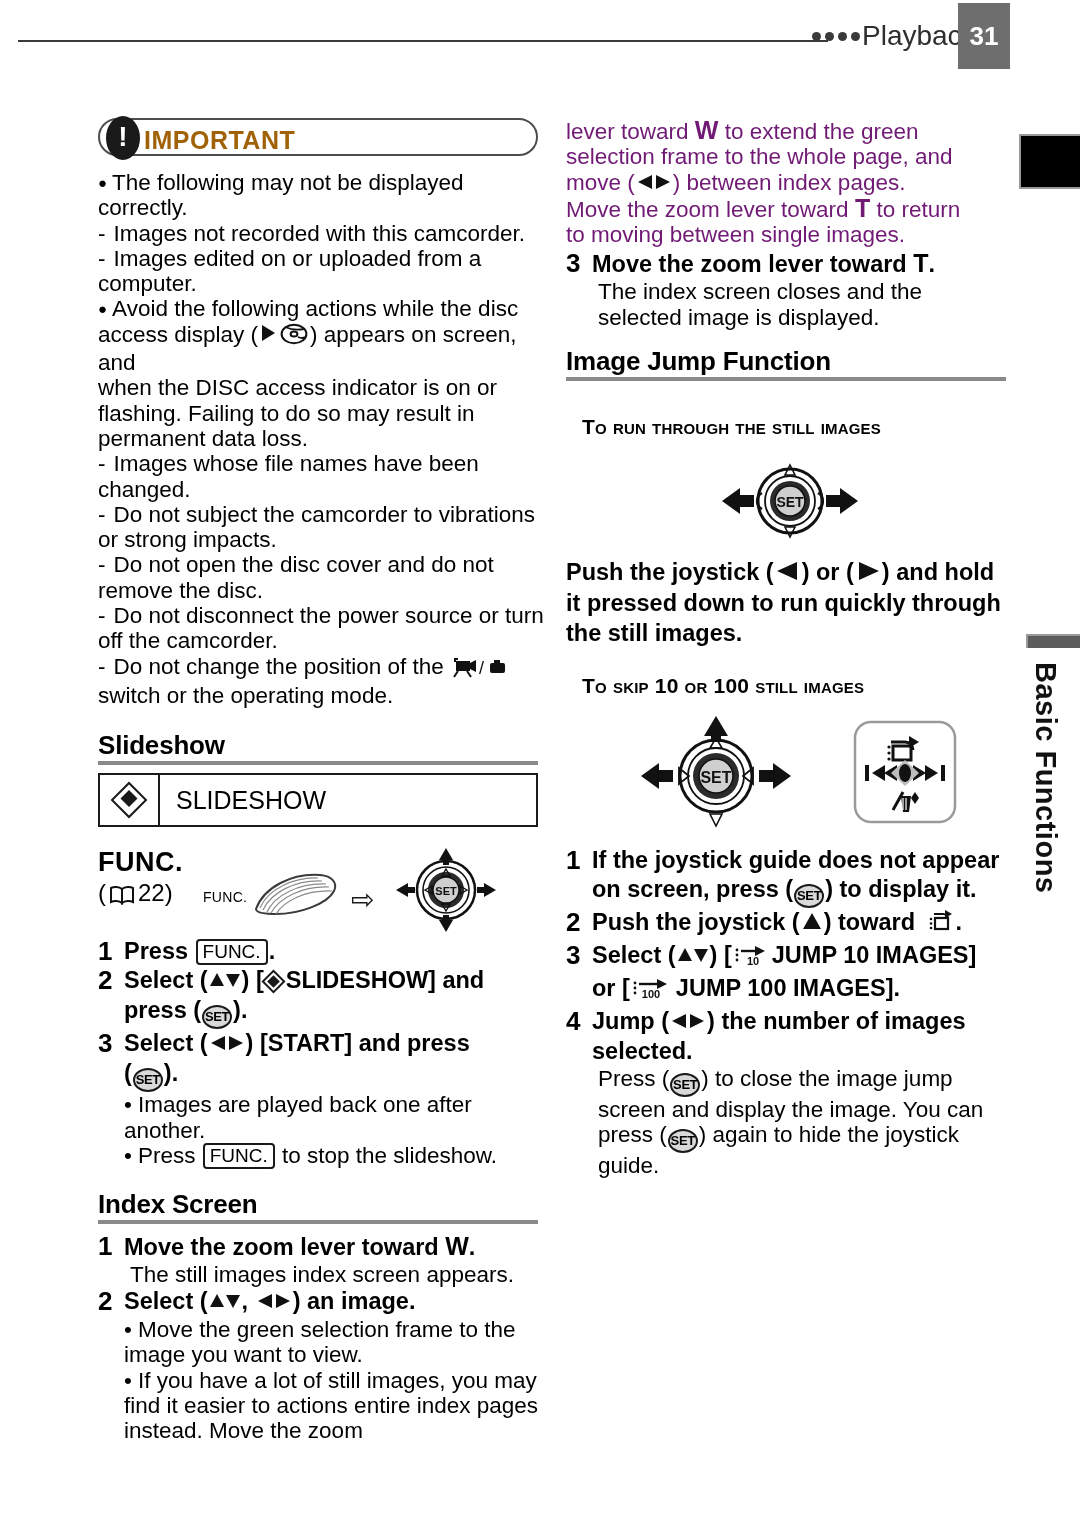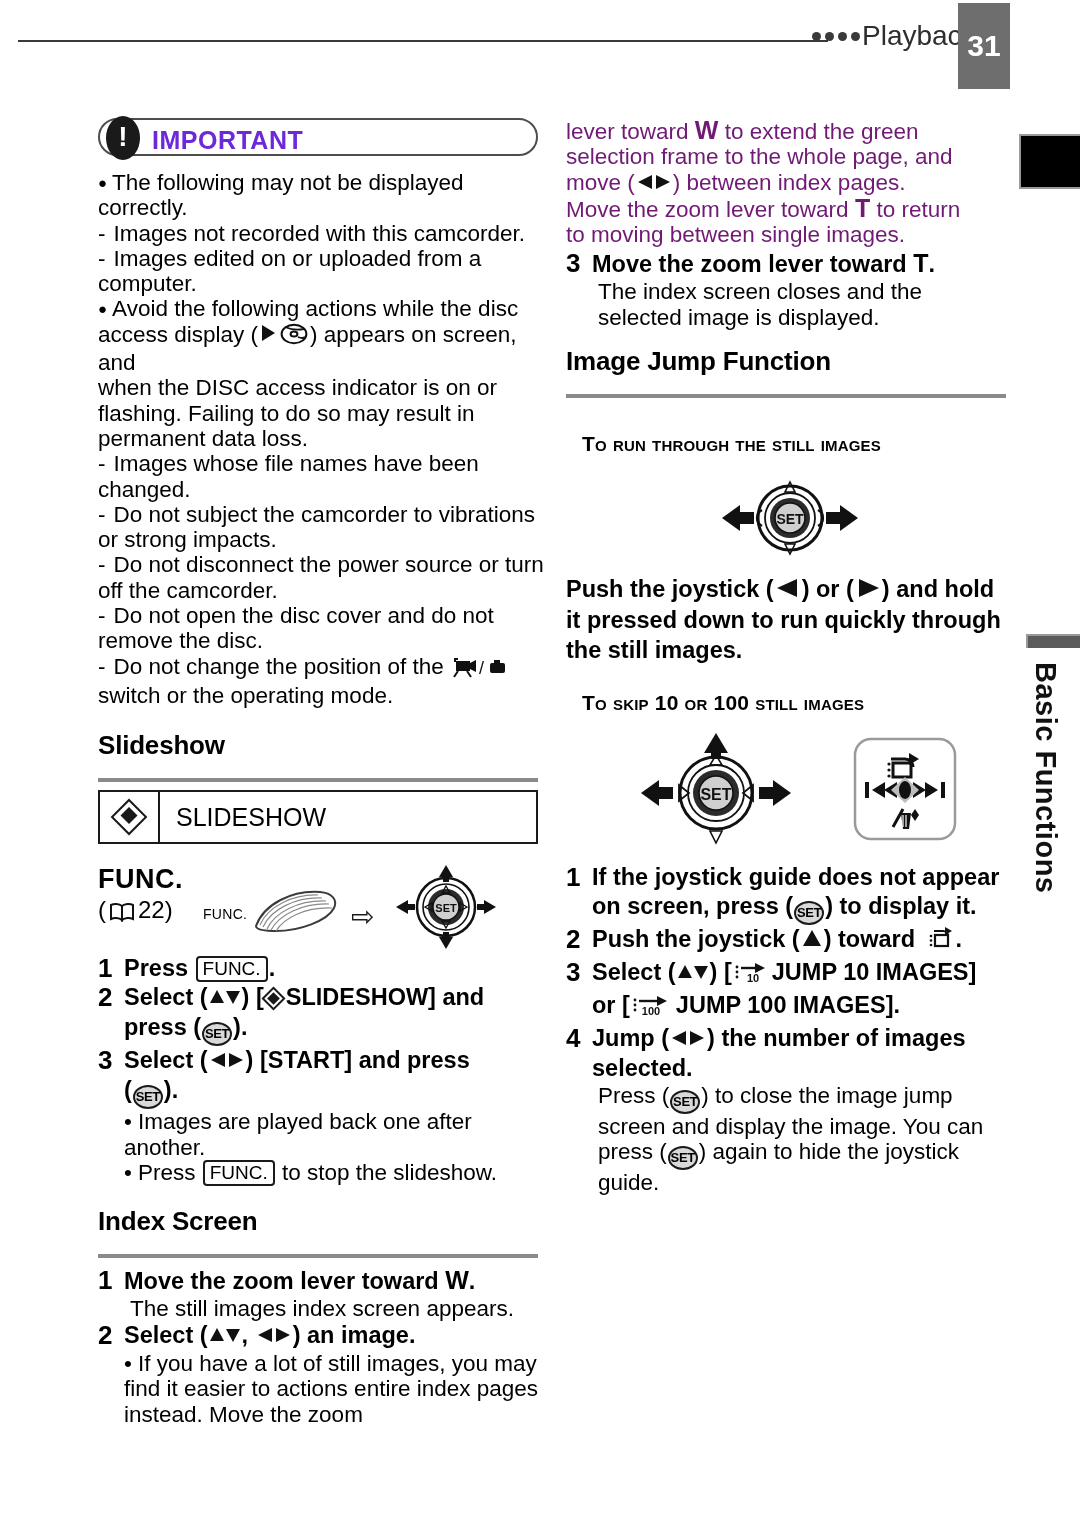--- a/index.html
+++ b/index.html
@@ -56,24 +56,24 @@
     font-weight: 400;
     letter-spacing: 0px;
     color: #2e2e2e;
     white-space: nowrap;
   }
   .header-page-box {
     position: absolute;
     left: 958px;
     top: 3px;
     width: 52px;
-    height: 86px;
+    height: 66px;
     background: #6e6e6e;
     color: #ffffff;
-    font-size: 30px;
+    font-size: 26px;
     font-weight: 700;
     display: flex;
     align-items: center;
     justify-content: center;
   }
 
   
   .side-tab-black {
     position: absolute;
     left: 1019px;
@@ -151,26 +151,26 @@
   .important-icon span {
     display: block;
     color: #ffffff;
     font-size: 28px;
     font-weight: 700;
     line-height: 1;
     transform: translateY(-1px);
   }
   .important-label {
     position: absolute;
-    left: 52px;
+    left: 44px;
     top: 6px;
     font-size: 25px;
     font-weight: 700;
     letter-spacing: 0.5px;
-    color: #6d28d9;
+    color: #a16207;
   }
 
   
   .body-line {
     font-size: 22.5px;
     line-height: 25.3px;
     color: #701a75;
     margin: 0;
   }
   .note-list {
@@ -192,21 +192,21 @@
     content: "-";
     margin-right: 8px;
   }
 
   
   .section-heading {
     font-size: 26px;
     font-weight: 700;
     letter-spacing: -0.2px;
     margin: 0;
-    padding-bottom: 17px;
+    padding-bottom: 0;
   }
   .section-rule {
     width: 440px;
     height: 4px;
     background: #8a8a8a;
     margin-bottom: 8px;
   }
   .subsection-heading {
     font-size: 21px;
     font-weight: 700;
@@ -507,22 +507,22 @@
             <path d="M18 14 Q23 16 25 14" stroke="#111" stroke-width="1.8" fill="none"></path>
           </svg></span><span>) appears on screen, and</span><br>
       <span>when the DISC access indicator is on or</span><br>
       <span>flashing. Failing to do so may result in</span><br>
       <span>permanent data loss.</span>
     </div>
 
     <div class="note-item dash">Images whose file names have been changed.</div>
 
     <div class="note-item dash">Do not subject the camcorder to vibrations or strong impacts.</div>
+    <div class="note-item dash">Do not open the disc cover and do not remove the disc.</div>
     <div class="note-item dash">Do not disconnect the power source or turn off the camcorder.</div>
-    <div class="note-item dash">Do not open the disc cover and do not remove the disc.</div>
 
     <div class="note-item">
       <span class="dash">Do not change the position of the </span><span class="ico-camswitch"><svg width="54" height="22" viewBox="0 0 54 22">
             <path d="M3 6 L3 3 L6 3" stroke="#111" stroke-width="2" fill="none"></path>
             <rect x="4" y="5" width="14" height="10" fill="#111"></rect>
             <polygon points="18,7 24,4 24,16 18,13" fill="#111"></polygon>
             <path d="M6 15 L2 21 M15 15 L19 21" stroke="#111" stroke-width="2"></path>
             <text x="27" y="18" font-size="18" font-family="Liberation Sans, sans-serif" fill="#111">/</text>
             <rect x="38" y="7" width="15" height="10" rx="2" fill="#111"></rect>
             <rect x="42" y="4" width="6" height="3" fill="#111"></rect>
@@ -630,20 +630,21 @@
       <div class="step-num">2</div>
       <div class="step-text"><span>Select (</span><span class="ico-updown"><svg width="32" height="18" viewBox="0 0 32 18">
               <polygon points="8,2 15,15 1,15" fill="#111"></polygon>
               <polygon points="24,16 31,3 17,3" fill="#111"></polygon>
             </svg></span><span>, </span><span class="ico-leftright"><svg width="36" height="18" viewBox="0 0 36 18">
               <polygon points="2,9 16,2 16,16" fill="#111"></polygon>
               <polygon points="34,9 20,2 20,16" fill="#111"></polygon>
             </svg></span><span>) an image.</span></div>
     </div>
 
+    <div class="step-sub-bullet">Move the green selection frame to the image you want to view.</div>
     <div class="step-sub-bullet">If you have a lot of still images, you may find it easier to actions entire index pages instead. Move the zoom</div>
   </div>
 </div>
 
 <div class="col-right">
 
   <div class="body-line"><span>lever toward </span><span class="ico-bold-w">W</span><span> to extend the green</span><br><span>selection frame to the whole page, and</span><br><span>move (</span><span class="ico-leftright"><svg width="36" height="18" viewBox="0 0 36 18">
           <polygon points="2,9 16,2 16,16" fill="#111"></polygon>
           <polygon points="34,9 20,2 20,16" fill="#111"></polygon>
         </svg></span><span>) between index pages.</span><br><span>Move the zoom lever toward </span><span class="ico-bold-t">T</span><span> to return</span><br><span>to moving between single images.</span></div>

